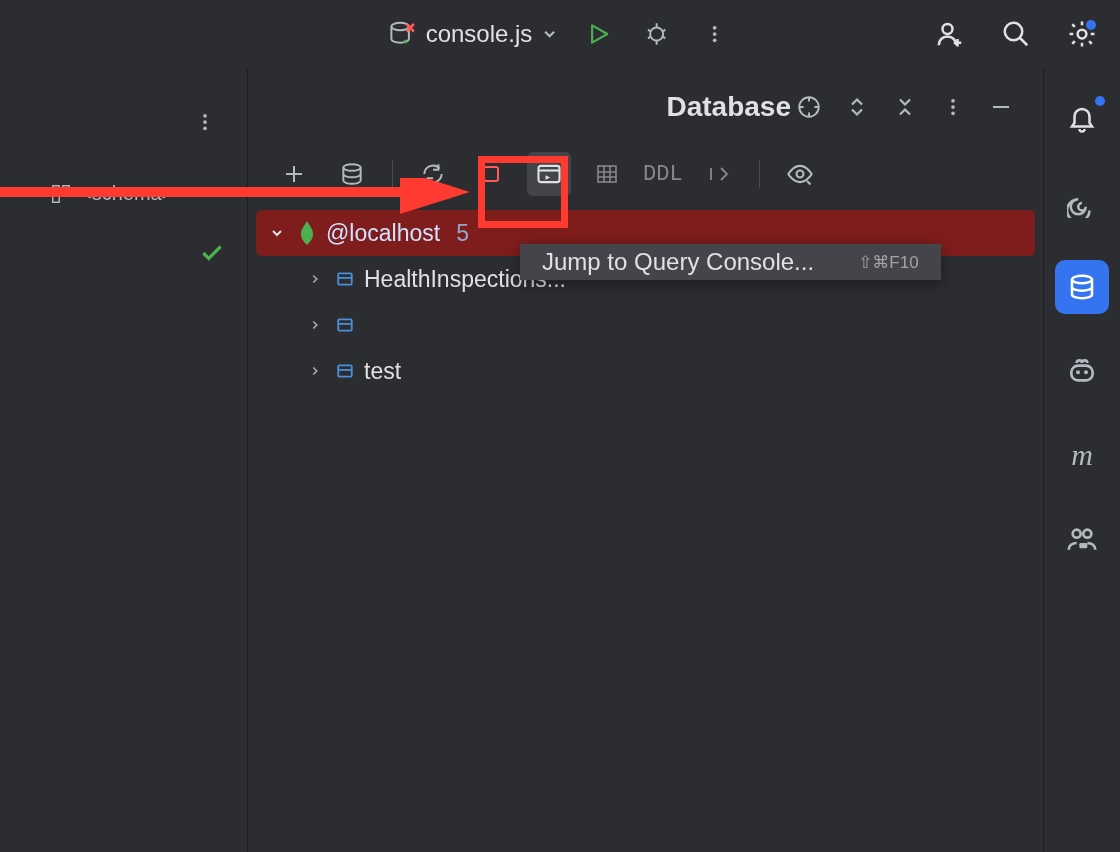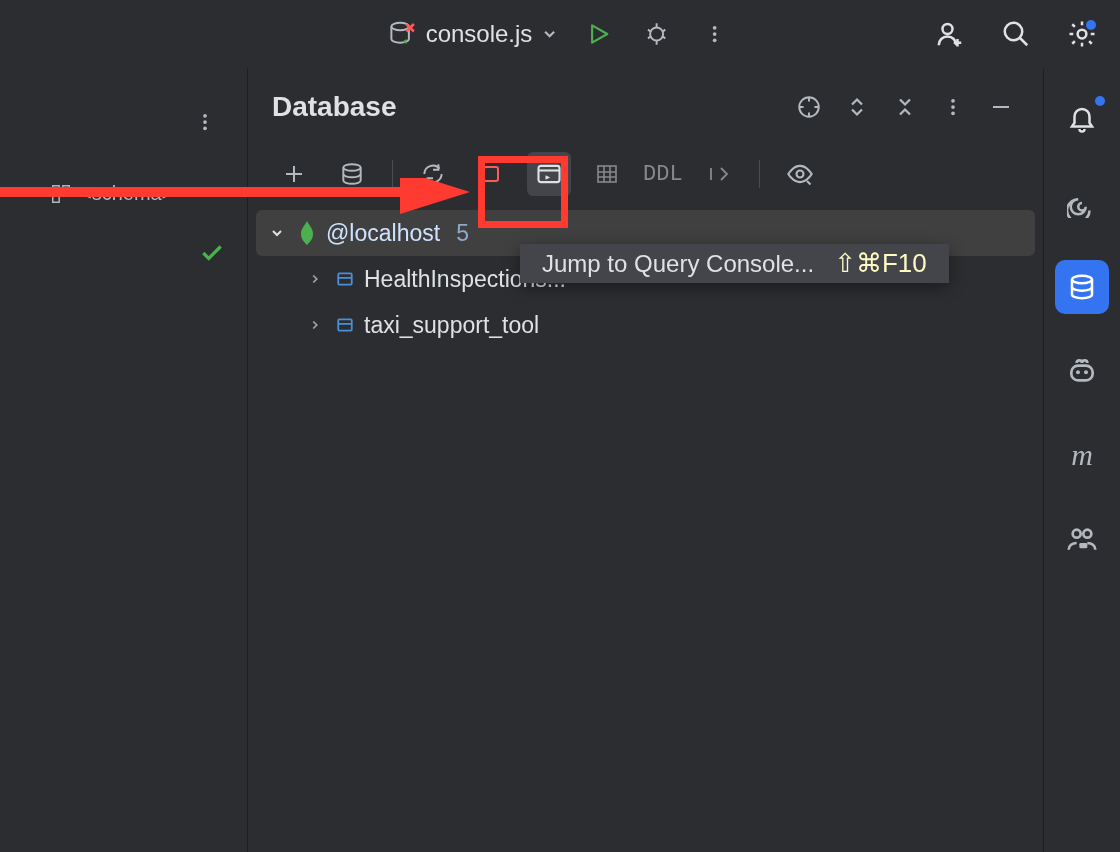--- a/index.html
+++ b/index.html
@@ -84,21 +84,21 @@
 .db-panel {
   flex: 1;
   background: #2b2d30;
   border-right: 1px solid #1e1f22;
   display: flex;
   flex-direction: column;
 }
 .panel-header {
   display: flex;
   align-items: center;
-  justify-content: space-between;
+  justify-content: flex-end;
   height: 78px;
   padding: 0 24px;
 }
 .panel-title {
   font-size: 28px;
   font-weight: 600;
   color: #dfe1e5;
 }
 .panel-header-actions {
   display: flex;
@@ -156,21 +156,21 @@
 .tree-row {
   display: flex;
   align-items: center;
   height: 46px;
   padding-left: 10px;
   gap: 8px;
   font-size: 23px;
   border-radius: 6px;
 }
 .tree-row.selected {
-  background: #404040;
+  background: #7f1d1d;
   color: #cfe2ff;
 }
 .tree-row.child {
   padding-left: 48px;
 }
 .chevron {
   width: 22px;
   color: #a0a3a8;
   display: flex;
   justify-content: center;
@@ -223,22 +223,23 @@
   align-items: center;
   gap: 20px;
   z-index: 10;
   box-shadow: 0 4px 16px rgba(0,0,0,0.4);
 }
 .tooltip-text {
   font-size: 24px;
   color: #dfe1e5;
 }
 .tooltip-shortcut {
-  font-size: 26px;
-  color: #fef9c3;
+  font-size: 17px;
+  color: #a3a3a3;
+  margin-left: 24px;
 }
 svg { display: block; }
 </style>
 </head>
 <body>
 
 <div class="top-bar">
   <div class="top-bar-center">
     <div class="file-tab">
       <span>
@@ -450,21 +451,34 @@
             <svg width="14" height="14" viewBox="0 0 16 16">
               <path d="M6 4l4 4-4 4" stroke="#a0a3a8" stroke-width="2" fill="none"></path>
             </svg>
           </span>
         <span class="db-icon">
             <svg width="18" height="18" viewBox="0 0 16 16">
               <rect x="2" y="3" width="12" height="10" rx="1" fill="none" stroke="#4a90d9" stroke-width="1.6"></rect>
               <path d="M2 7h12" stroke="#4a90d9" stroke-width="1.6"></path>
             </svg>
           </span>
-        <span>taxi_support_tool</span>
+      </div>
+      <div class="tree-row child">
+        <span class="chevron">
+            <svg width="14" height="14" viewBox="0 0 16 16">
+              <path d="M6 4l4 4-4 4" stroke="#a0a3a8" stroke-width="2" fill="none"></path>
+            </svg>
+          </span>
+        <span class="db-icon">
+            <svg width="18" height="18" viewBox="0 0 16 16">
+              <rect x="2" y="3" width="12" height="10" rx="1" fill="none" stroke="#4a90d9" stroke-width="1.6"></rect>
+              <path d="M2 7h12" stroke="#4a90d9" stroke-width="1.6"></path>
+            </svg>
+          </span>
+        <span>test</span>
       </div>
     </div>
   </div>
 
   <div class="right-sidebar">
     <span class="right-btn">
       <svg width="30" height="30" viewBox="0 0 24 24">
           <path d="M6 10a6 6 0 0 1 12 0v5l2 3H4l2-3v-5z" fill="none" stroke="#dfe1e5" stroke-width="2"></path>
           <path d="M10 20a2 2 0 0 0 4 0" stroke="#dfe1e5" stroke-width="2"></path>
         </svg>

